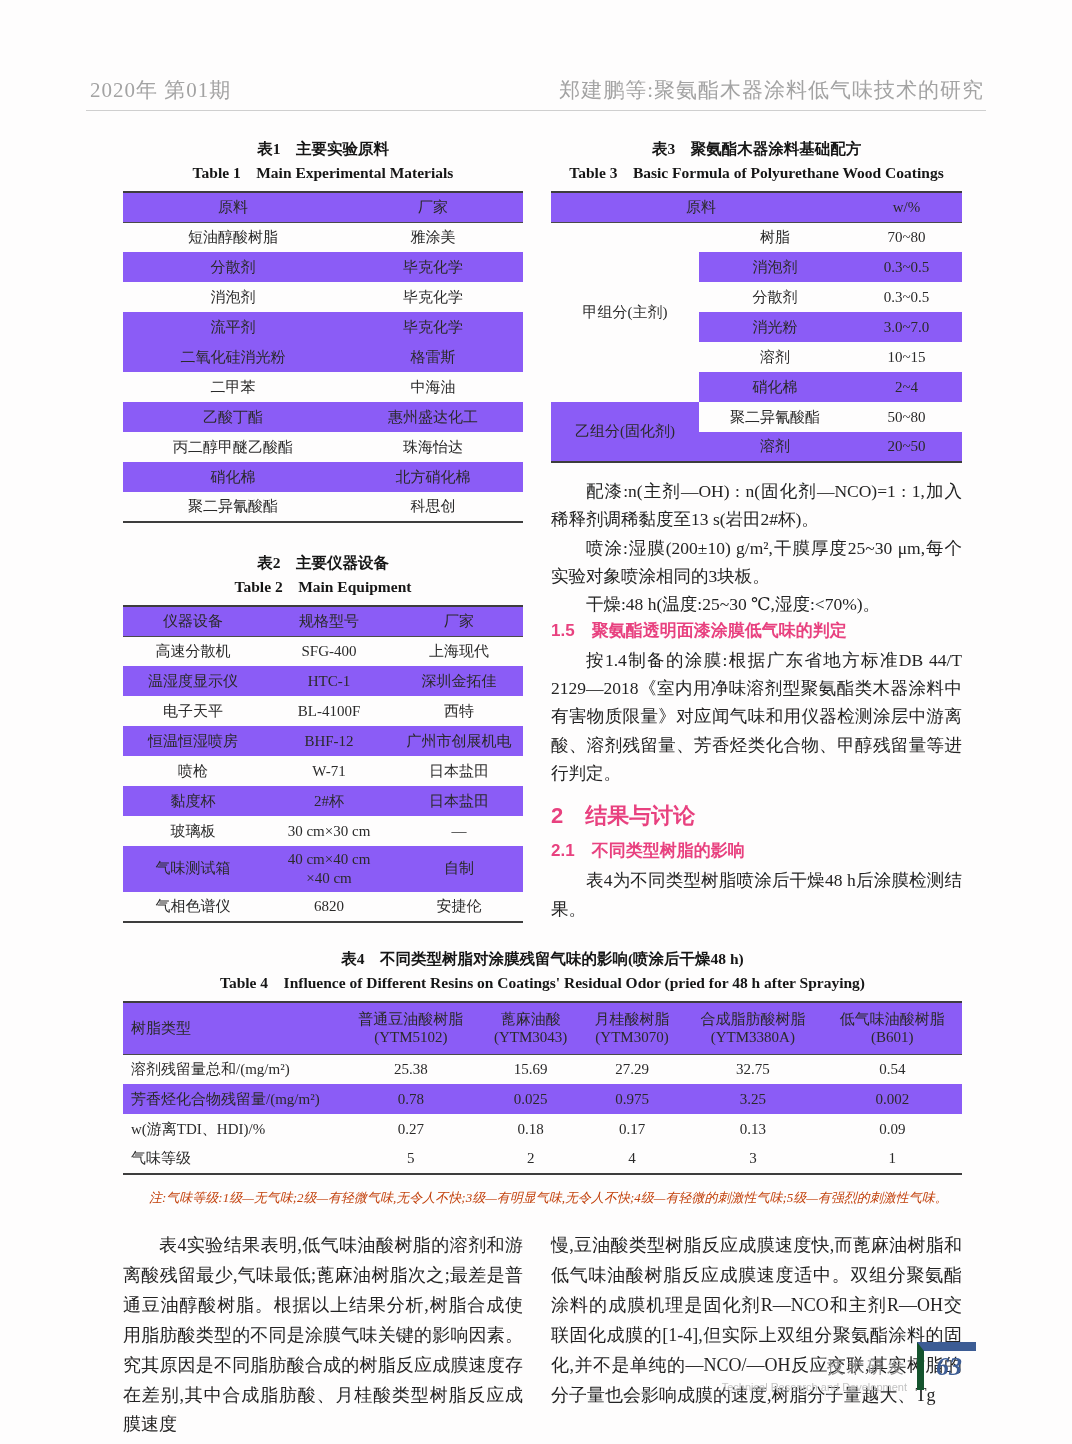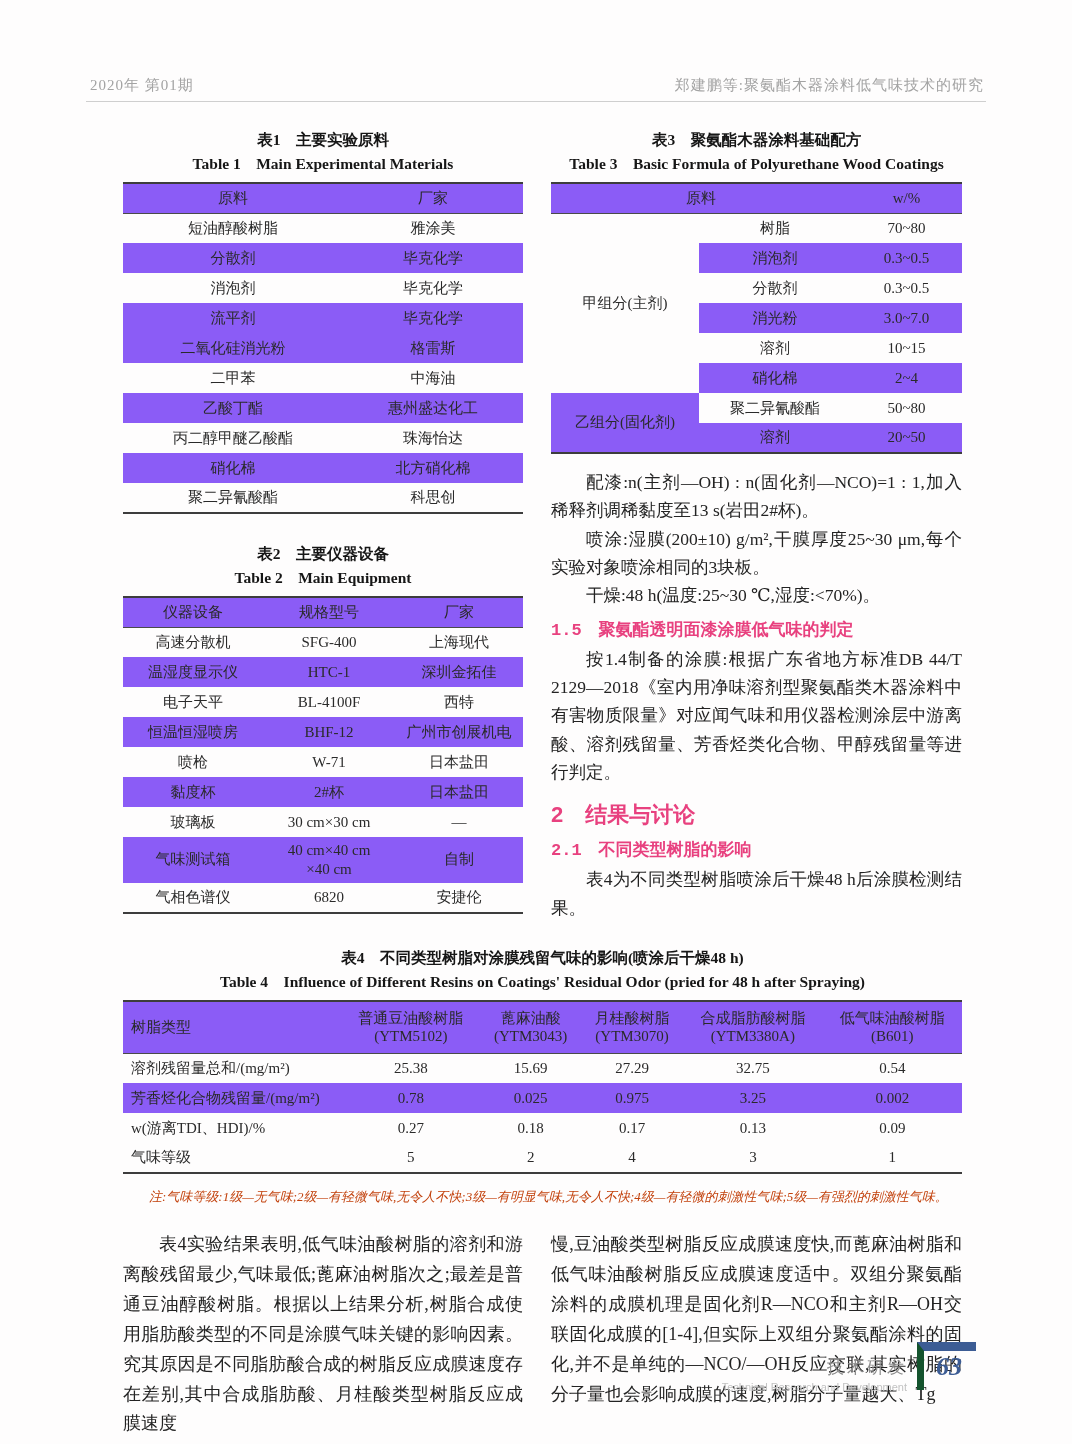--- a/index.html
+++ b/index.html
@@ -1,21 +1,21 @@
 <!DOCTYPE html>
 <html><head>
 <meta charset="utf-8">
 <style>
   * { margin:0; padding:0; box-sizing:border-box; }
   body { background:#e9e9e9; font-family:"Liberation Serif","DejaVu Serif",serif; }
   .page { position:relative; width:1072px; height:1444px; margin:0 auto; background:#fefdfd; overflow:hidden; color:#1f1f1f; }
 
   
   .pg-header { display:flex; justify-content:space-between; padding:76px 88px 6px 90px;
-               font-size:15px; color:#a3a3a3; letter-spacing:1px; }
+               font-size:21px; color:#a3a3a3; letter-spacing:1px; }
   .pg-header-rule { margin:0 86px; border-bottom:1px solid #cfcfcf; }
 
   .content { padding:28px 110px 0 123px; }
   .two-col { display:flex; gap:28px; }
   .col-l { width:400px; flex:0 0 400px; }
   .col-r { flex:1; min-width:0; }
 
   
   .tbl-title { text-align:center; font-weight:bold; color:#161616; }
   .tbl-title .cn { font-size:15.5px; font-family:"Liberation Serif",serif; }
@@ -26,21 +26,21 @@
           border-top:2px solid #3d3d3d; border-bottom:2px solid #3d3d3d; margin-top:7px; }
   td { text-align:center; padding:4px 4px; height:30px; line-height:1.25; }
   tr.hdr td { border-bottom:1px solid #4a4a4a; }
   .pk { background:#8b5cf6; }
   .prewrap { white-space:pre-line; }
   .t3-group { width:36%; }
   .t3-val { width:27%; }
 
   
   .para { font-size:17.5px; line-height:1.62; text-align:justify; text-indent:2em; color:#232323; }
-  .h-pink-sm { color:#e8417f; font-weight:bold; font-size:17px; margin:8px 0 4px 0; font-family:Liberation Mono, monospace; }
+  .h-pink-sm { color:#e8417f; font-weight:bold; font-size:17px; margin:0 0 4px 0; font-family:Liberation Sans, sans-serif; }
   .h-pink-lg { color:#e8417f; font-weight:bold; font-size:22px; margin:14px 0 8px 0; font-family:"Liberation Sans",sans-serif; }
 
   
   .t4-wrap { margin-top:26px; }
   .t4 td { font-size:15px; }
   .t4 .lbl { text-align:left; padding-left:8px; width:26%; }
   .t4 tr.hdr td { height:52px; }
   .t4 .code { display:block; }
 
   

